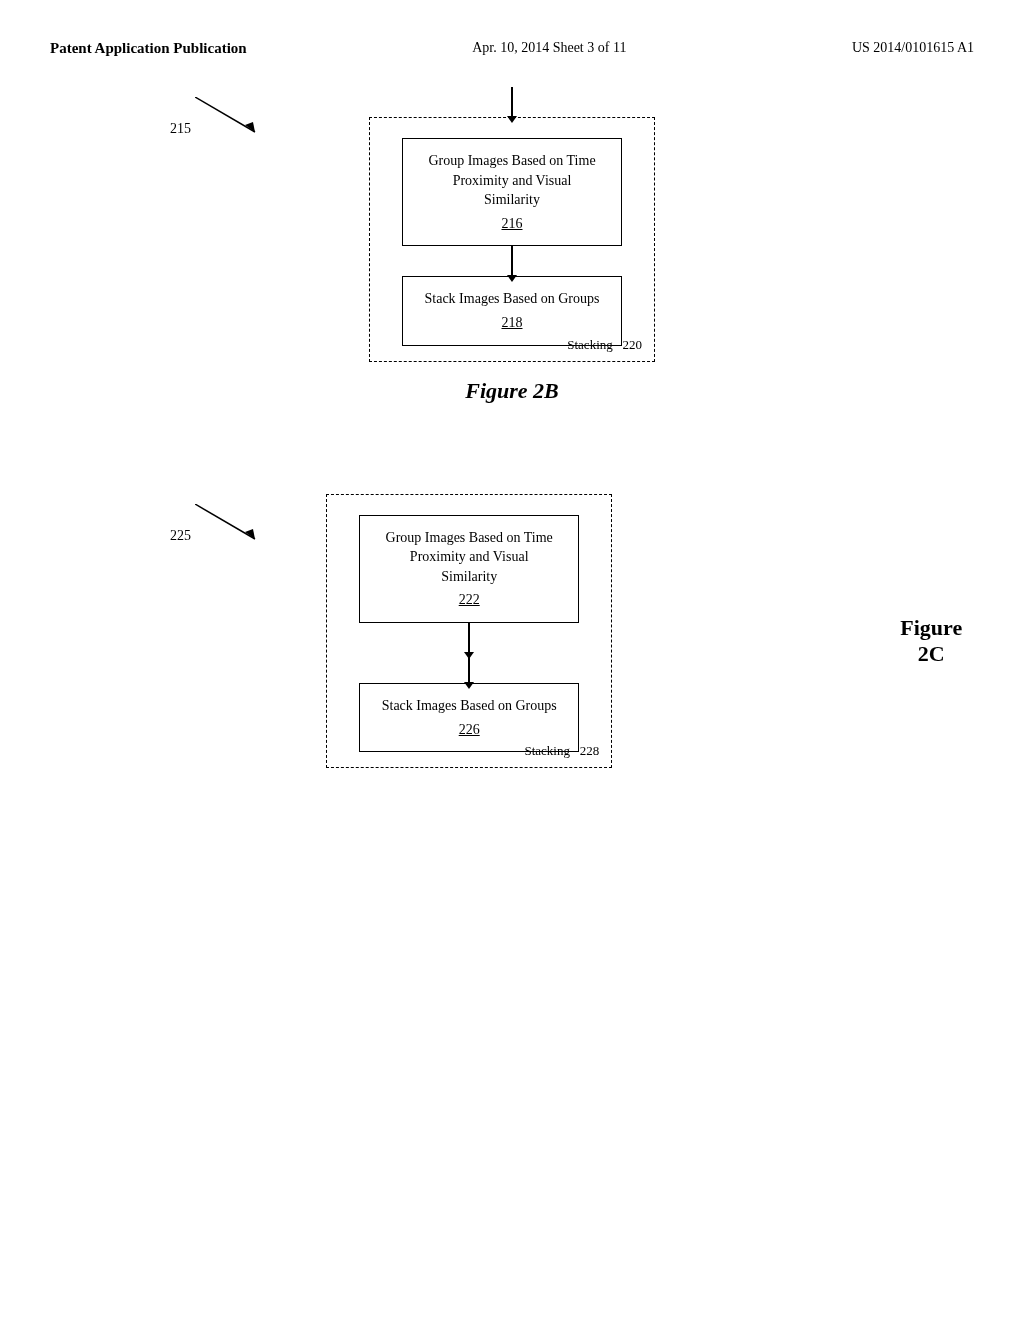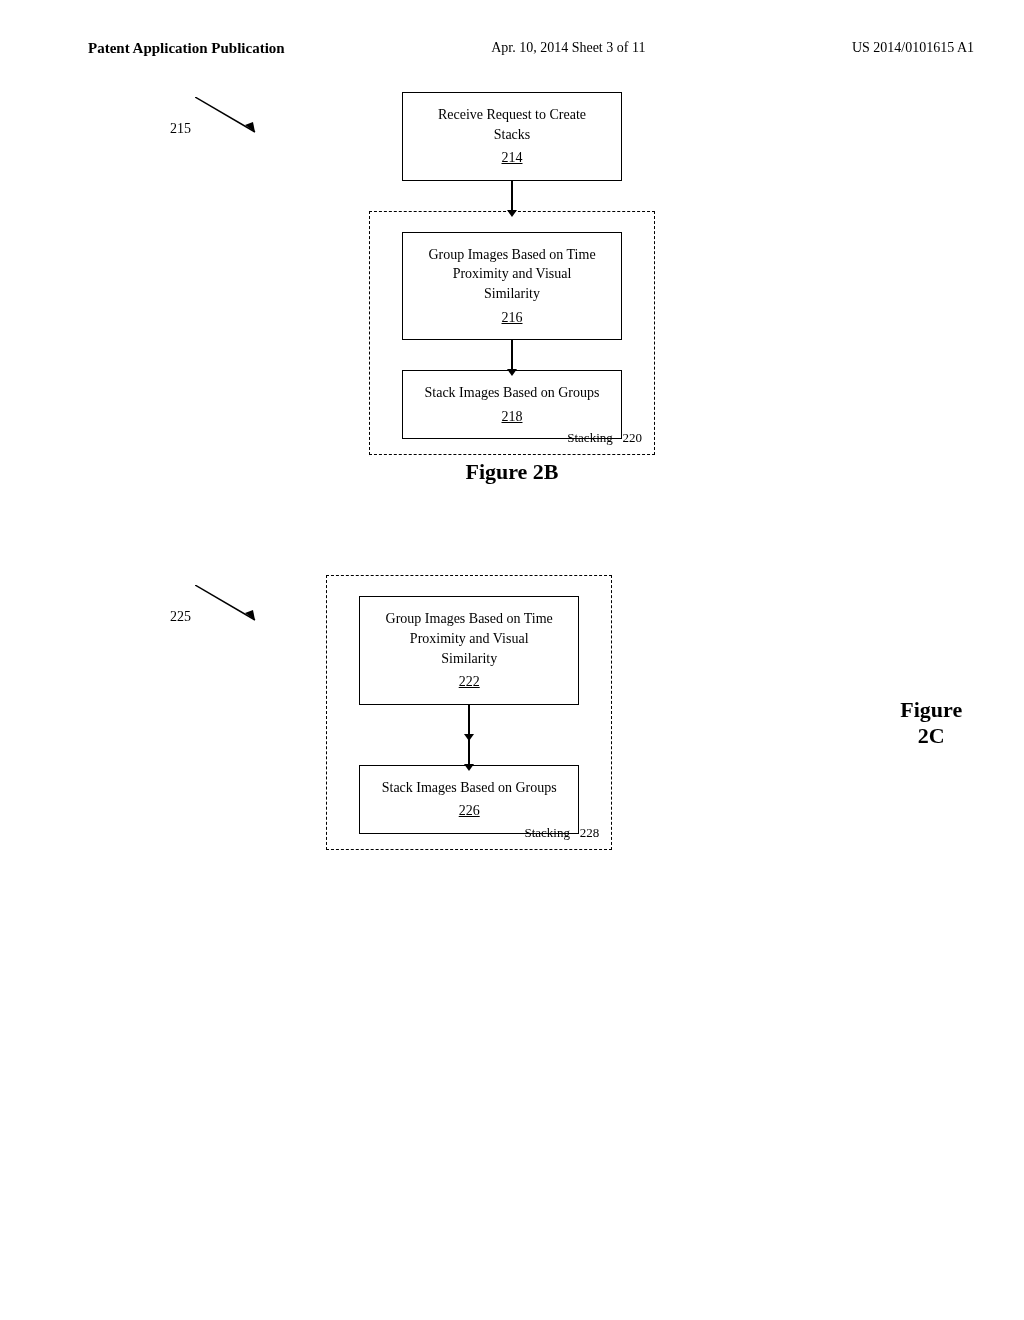--- a/index.html
+++ b/index.html
@@ -11,21 +11,20 @@
       color: #000;
     }
 
     
     .header {
       display: flex;
       justify-content: space-between;
       align-items: flex-start;
       padding: 40px 50px 20px 50px;
       font-size: 14px;
-      margin-left: 38px;
     }
     .header-left {
       font-weight: bold;
       font-size: 15px;
     }
     .header-center {
       text-align: center;
       font-size: 14px;
     }
     .header-right {
@@ -98,24 +97,20 @@
       <div style="position:relative; width:100%; display:flex; justify-content:center; margin-bottom:0;">
 
         <div style="position:absolute; left:120px; top:10px; display:flex; align-items:flex-end;">
           <span style="font-size:14px;">215</span>
           <svg width="80" height="40" style="margin-left:4px;">
             <line x1="0" y1="0" x2="60" y2="35" stroke="#000" stroke-width="1.5"></line>
 
             <polygon points="60,35 50,28 58,25" fill="#000"></polygon>
           </svg>
         </div>
-        <div class="box" style="margin-top:5px;">
-          <span>Receive Request to Create Stacks</span>
-          <span class="ref-num">214</span>
-        </div>
       </div>
 
       <div style="display:flex; flex-direction:column; align-items:center; width:2px; height:30px; background:#000; position:relative; margin:0 auto;">
         <div style="position:absolute; bottom:-6px; left:50%; transform:translateX(-50%); border-left:5px solid transparent; border-right:5px solid transparent; border-top:7px solid #000;"></div>
       </div>
 
       <div class="dashed-box">
 
         <div style="display:flex; flex-direction:column; align-items:center;">
           <div class="box">
@@ -133,21 +128,21 @@
           </div>
         </div>
 
         <div class="dashed-label">
           <span>Stacking</span>
           &nbsp;
           <span>220</span>
         </div>
       </div>
 
-      <div class="figure-caption" style="margin-top:4px;">Figure 2B</div>
+      <div class="figure-caption" style="margin-top:16px;font-style:italic;">Figure 2B</div>
     </div>
   </div>
 
   <div style="height:40px;"></div>
 
   <div class="figure-section">
     <div style="position:relative; display:flex; flex-direction:row; align-items:center;">
 
       <div style="position:relative; display:flex; justify-content:center; width:100%;">
 

